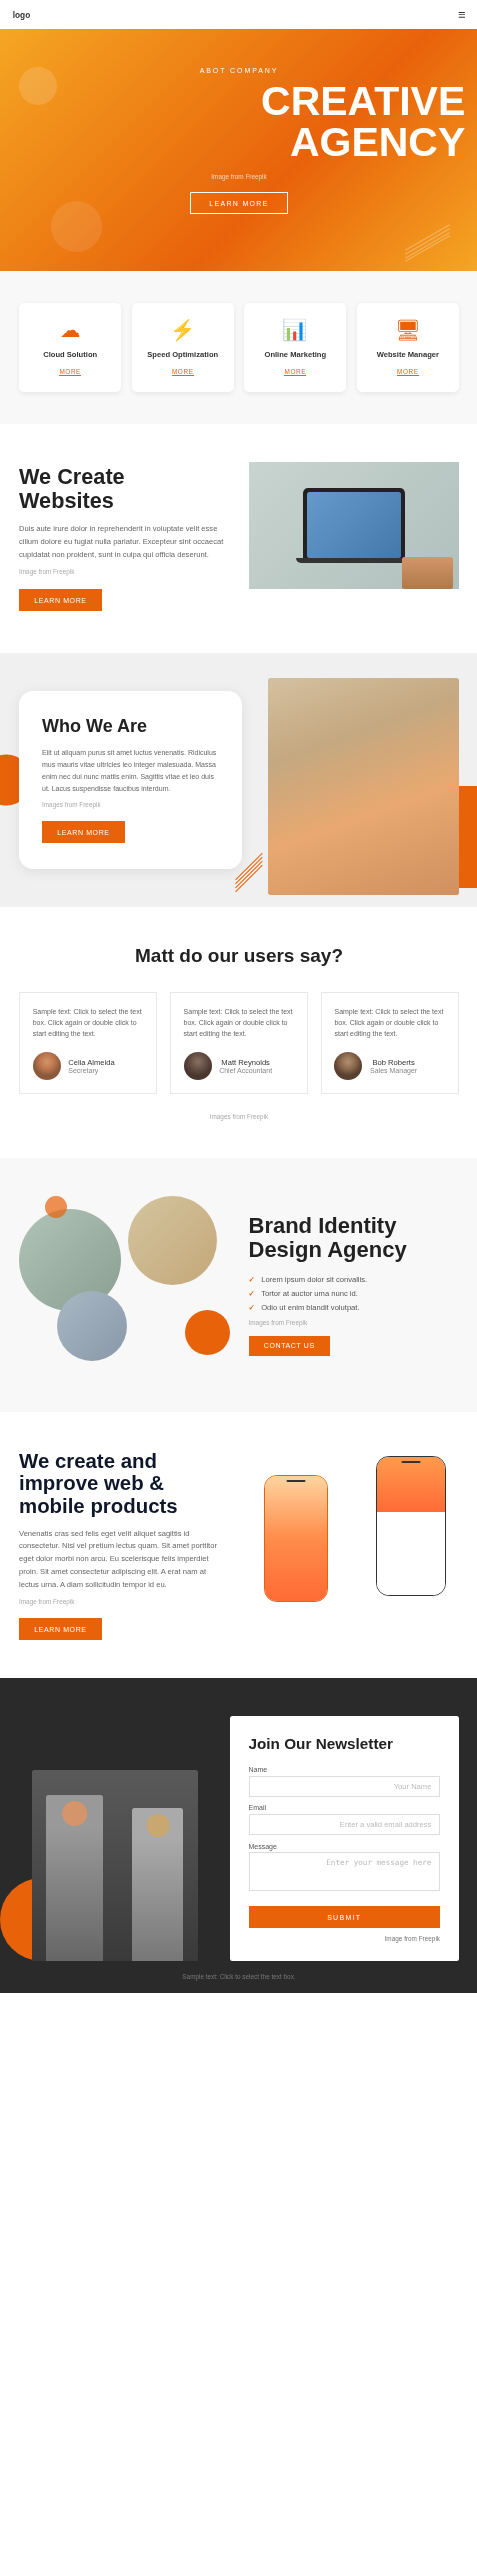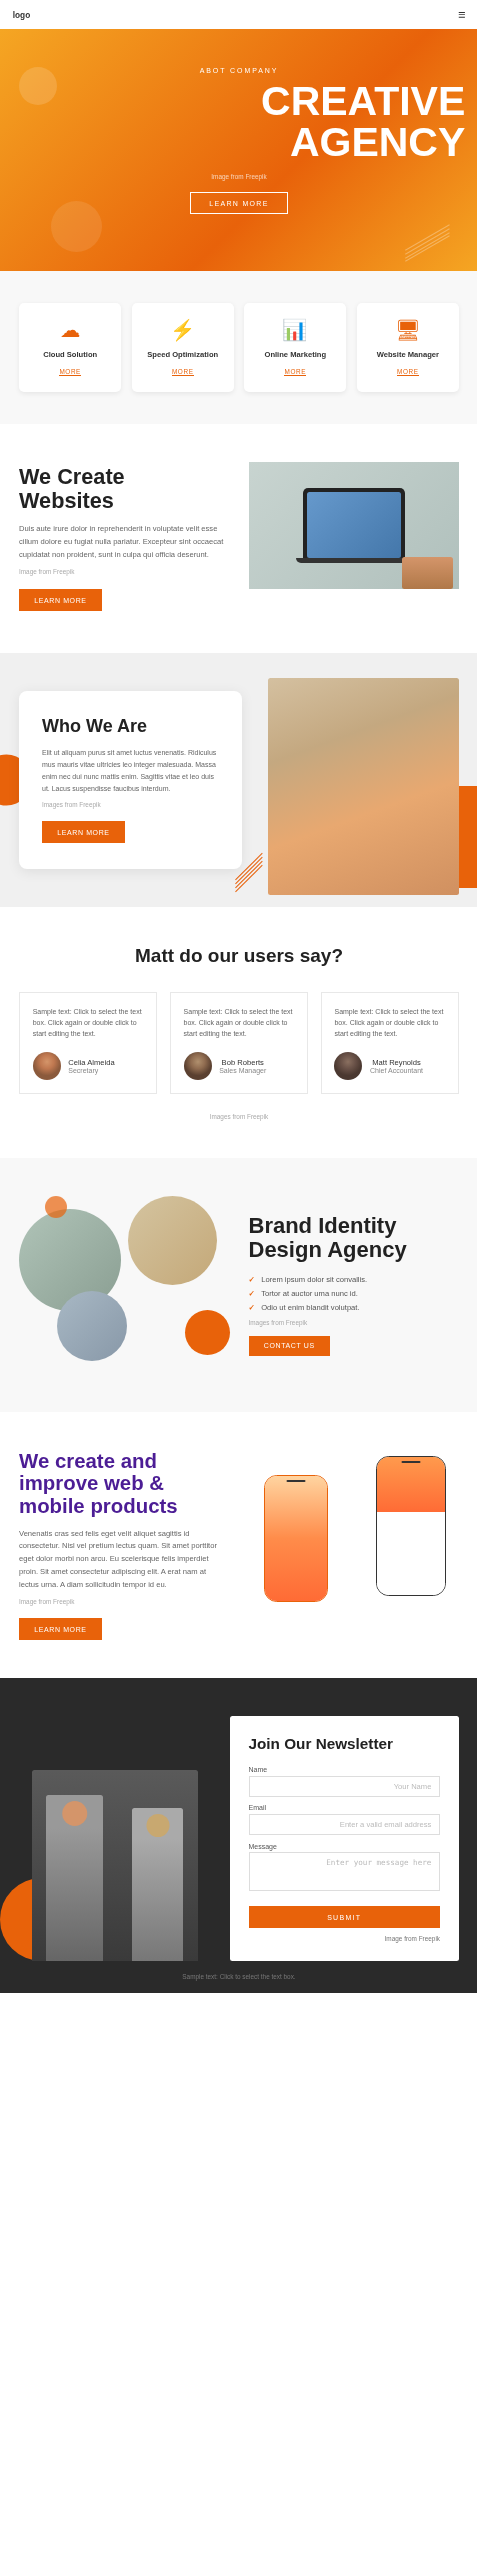--- a/index.html
+++ b/index.html
@@ -34,21 +34,21 @@
     .we-create { padding: 38px 19px; background: #fff; display: flex; gap: 19px; align-items: center; }
     .we-create-text { flex: 1; }
     .we-create-text h2 { font-size: 21.7px; font-weight: 900; color: #222; line-height: 1.1; margin-bottom: 10.2px; }
     .we-create-text p { font-size: 7.6px; color: #666; line-height: 1.7; margin-bottom: 5.1px; }
     .we-create-text .img-credit { font-size: 6.4px; color: #aaa; margin-bottom: 11.5px; }
     .btn-orange { background: #e8620a; color: #fff; border: none; padding: 7.6px 15.3px; font-size: 7px; letter-spacing: 0.6px; text-transform: uppercase; cursor: pointer; }
 
     
     .who-we-are { padding: 38px 0; background: #f0f0f0; position: relative; overflow: hidden; }
     .who-inner { display: flex; align-items: center; position: relative; }
-    .who-card { background: #fff; padding: 25.5px 23px; width: 223px; margin-left: 19px; position: relative; z-index: 2; border-radius: 8px; box-shadow: 0 2.5px 12.7px rgba(0,0,0,0.08); }
+    .who-card { background: #fff; padding: 25.5px 23px; width: 223px; margin-left: 19px; position: relative; z-index: 2; border-radius: 14px; box-shadow: 0 2.5px 12.7px rgba(0,0,0,0.08); }
     .who-card h3 { font-size: 18px; font-weight: 900; color: #222; margin-bottom: 10.2px; }
     .who-card p { font-size: 7px; color: #666; line-height: 1.7; margin-bottom: 5.1px; }
     .who-card .img-credit { font-size: 6.4px; color: #aaa; margin-bottom: 10.2px; }
     .who-img { position: absolute; right: 19px; top: -12.7px; width: 191px; height: 217px; z-index: 1; }
     .who-orange-block { position: absolute; right: 0; bottom: -19px; width: 127px; height: 102px; background: #e8620a; z-index: 0; }
     .who-lines { position: absolute; right: 210px; bottom: -12.7px; }
     .who-lines span { display: block; width: 38px; height: 1.3px; background: #e8620a; margin: 2.5px 0; transform: rotate(-45deg); }
     .who-circle { position: absolute; left: -19px; top: 50%; transform: translateY(-50%); width: 51px; height: 51px; background: #e8620a; border-radius: 50%; }
 
     
@@ -78,21 +78,21 @@
     .brand-text h3 { font-size: 22px; font-weight: 900; color: #222; margin-bottom: 12.7px; line-height: 1.1; }
     .brand-check-list { list-style: none; margin-bottom: 6.4px; }
     .brand-check-list li { font-size: 7.6px; color: #555; margin-bottom: 5.1px; padding-left: 12.7px; position: relative; }
     .brand-check-list li::before { content: "✓"; color: #e8620a; position: absolute; left: 0; font-weight: bold; }
     .brand-img-credit { font-size: 6.4px; color: #aaa; margin-bottom: 10.2px; }
     .btn-contact { background: #e8620a; color: #fff; border: none; padding: 6.4px 15.3px; font-size: 7px; letter-spacing: 0.6px; text-transform: uppercase; cursor: pointer; }
 
     
     .mobile-products { padding: 38px 19px; background: #fff; display: flex; gap: 25.5px; align-items: center; }
     .mobile-text { flex: 1; }
-    .mobile-text h2 { font-size: 20.4px; font-weight: 900; color: #4c1d95; line-height: 1.1; margin-bottom: 10.2px; }
+    .mobile-text h2 { font-size: 20.4px; font-weight: 900; color: #0f172a; line-height: 1.1; margin-bottom: 10.2px; }
     .mobile-text p { font-size: 7.6px; color: #666; line-height: 1.7; margin-bottom: 5.1px; }
     .mobile-text .img-credit { font-size: 6.4px; color: #aaa; margin-bottom: 10.2px; }
     .mobile-phones { flex: 1; position: relative; height: 178px; }
     .phone-main { position: absolute; right: 12.7px; top: 0; width: 70px; height: 140px; background: #1a1a2e; border-radius: 12.7px; border: 1.9px solid #333; overflow: hidden; }
     .phone-main-screen { width: 100%; height: 100%; background: linear-gradient(180deg, #ff9a4d 0%, #ff6b35 40%, #fff 40%); }
     .phone-secondary { position: absolute; left: 12.7px; top: 19px; width: 64px; height: 127px; background: #ff6b35; border-radius: 12.7px; border: 1.9px solid #e8620a; overflow: hidden; }
     .phone-secondary-screen { width: 100%; height: 100%; background: linear-gradient(180deg, #ffd4a0 0%, #ff8c4a 50%, #ff6b35 100%); }
     .phone-notch { position: absolute; top: 3.8px; left: 50%; transform: translateX(-50%); width: 19px; height: 2.5px; background: #333; border-radius: 1.3px; }
 
     
@@ -249,34 +249,34 @@
         <div class="testimonial-avatar person-woman-1"></div>
         <div>
           <div class="testimonial-name">Celia Almeida</div>
           <div class="testimonial-role">Secretary</div>
         </div>
       </div>
     </div>
     <div class="testimonial-card">
       <p class="testimonial-text">Sample text: Click to select the text box. Click again or double click to start editing the text.</p>
       <div class="testimonial-person">
+        <div class="testimonial-avatar person-man-1"></div>
+        <div>
+          <div class="testimonial-name">Matt Reynolds</div>
+          <div class="testimonial-role">Chief Accountant</div>
+        </div>
+      </div>
+    </div>
+    <div class="testimonial-card">
+      <p class="testimonial-text">Sample text: Click to select the text box. Click again or double click to start editing the text.</p>
+      <div class="testimonial-person">
         <div class="testimonial-avatar person-man-2"></div>
         <div>
           <div class="testimonial-name">Bob Roberts</div>
           <div class="testimonial-role">Sales Manager</div>
-        </div>
-      </div>
-    </div>
-    <div class="testimonial-card">
-      <p class="testimonial-text">Sample text: Click to select the text box. Click again or double click to start editing the text.</p>
-      <div class="testimonial-person">
-        <div class="testimonial-avatar person-man-1"></div>
-        <div>
-          <div class="testimonial-name">Matt Reynolds</div>
-          <div class="testimonial-role">Chief Accountant</div>
         </div>
       </div>
     </div>
   </div>
   <p class="testimonials-img-credit">Images from Freepik</p>
 </section>
 
 <section class="brand-identity">
   <div class="brand-circles">
     <div class="brand-circle-lg">

